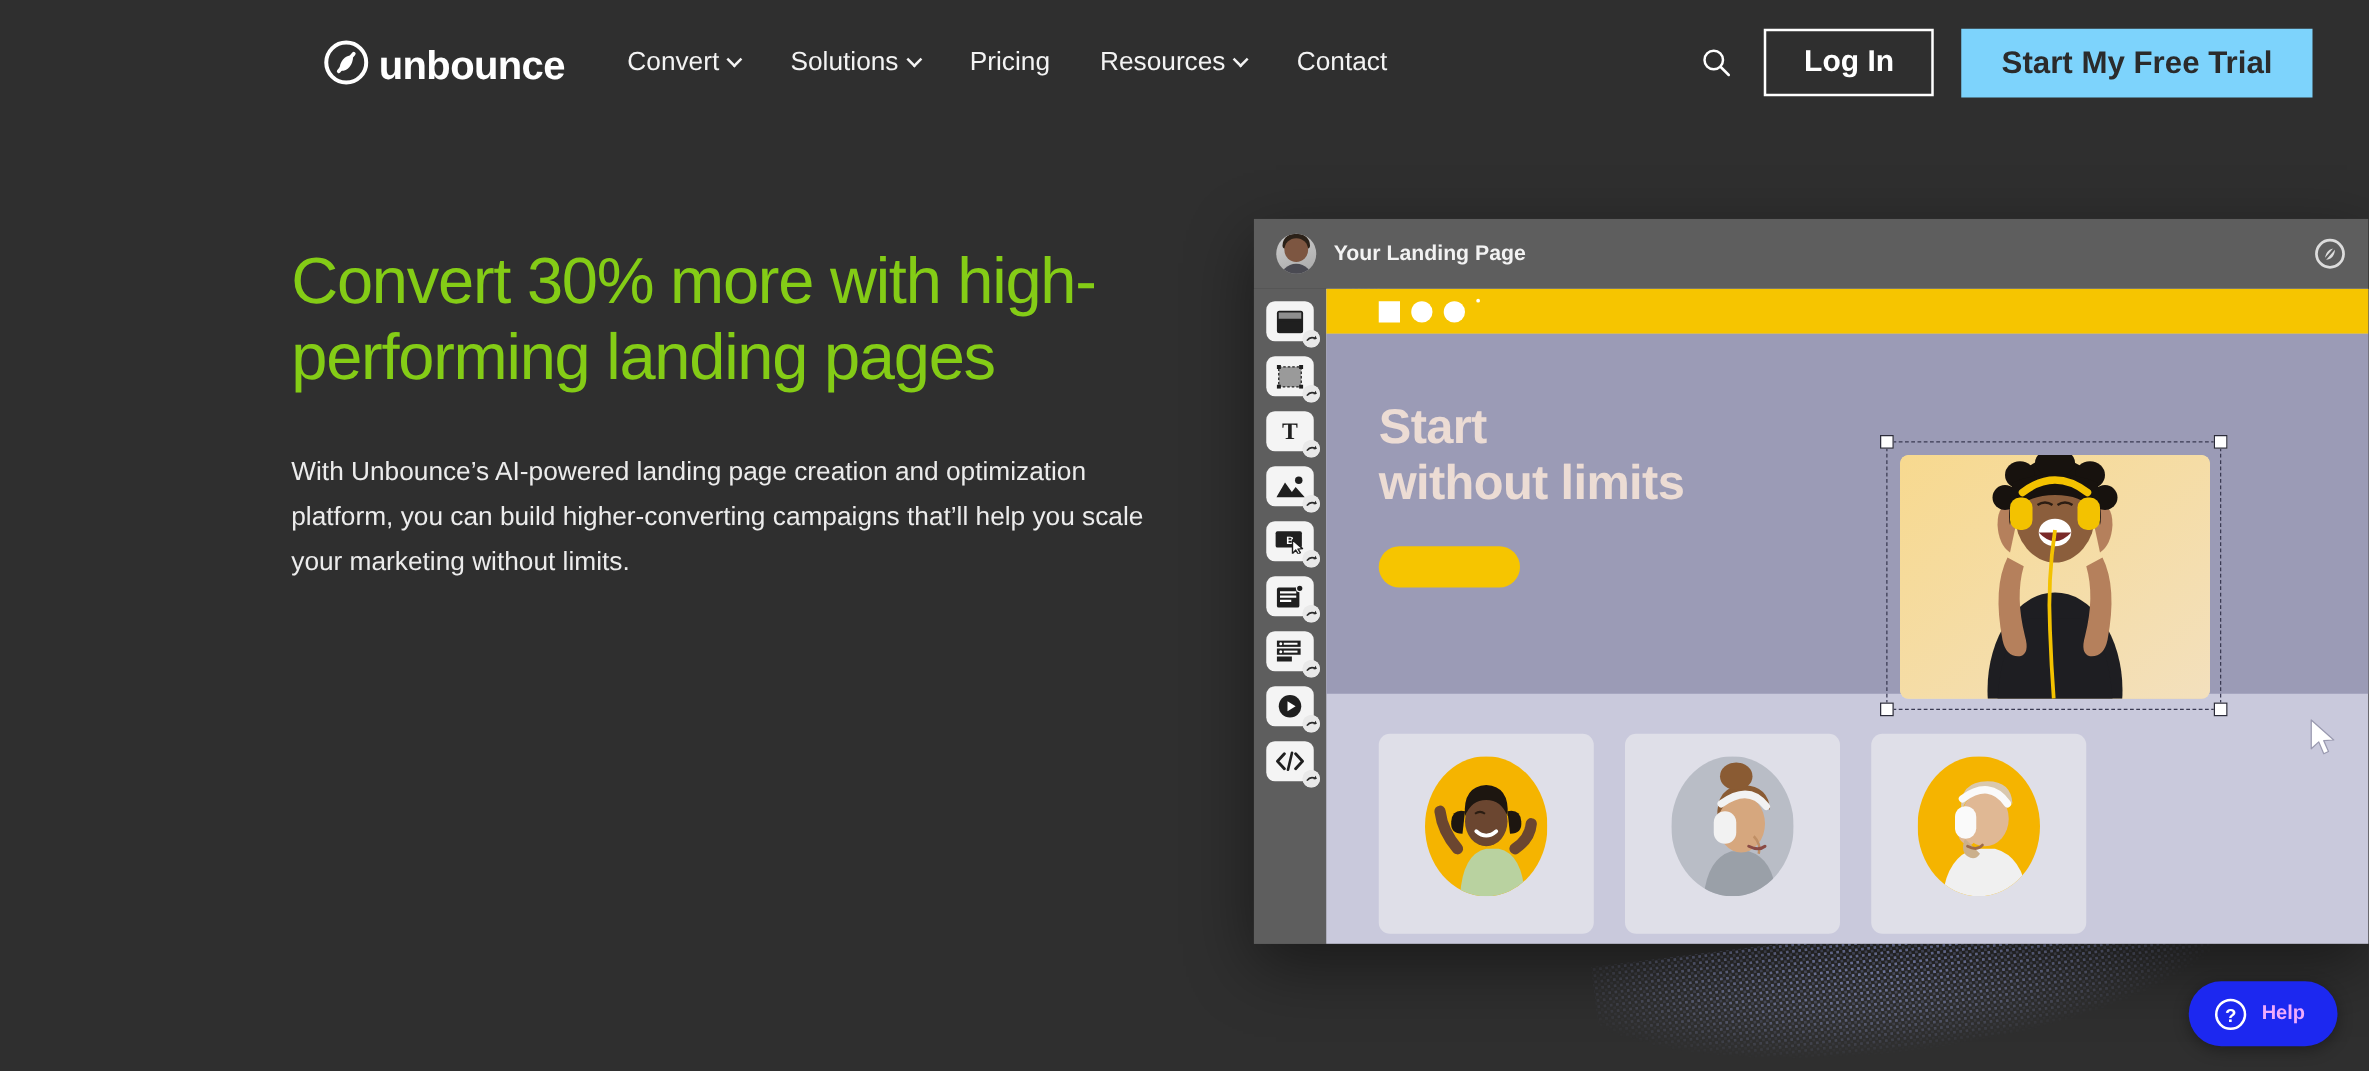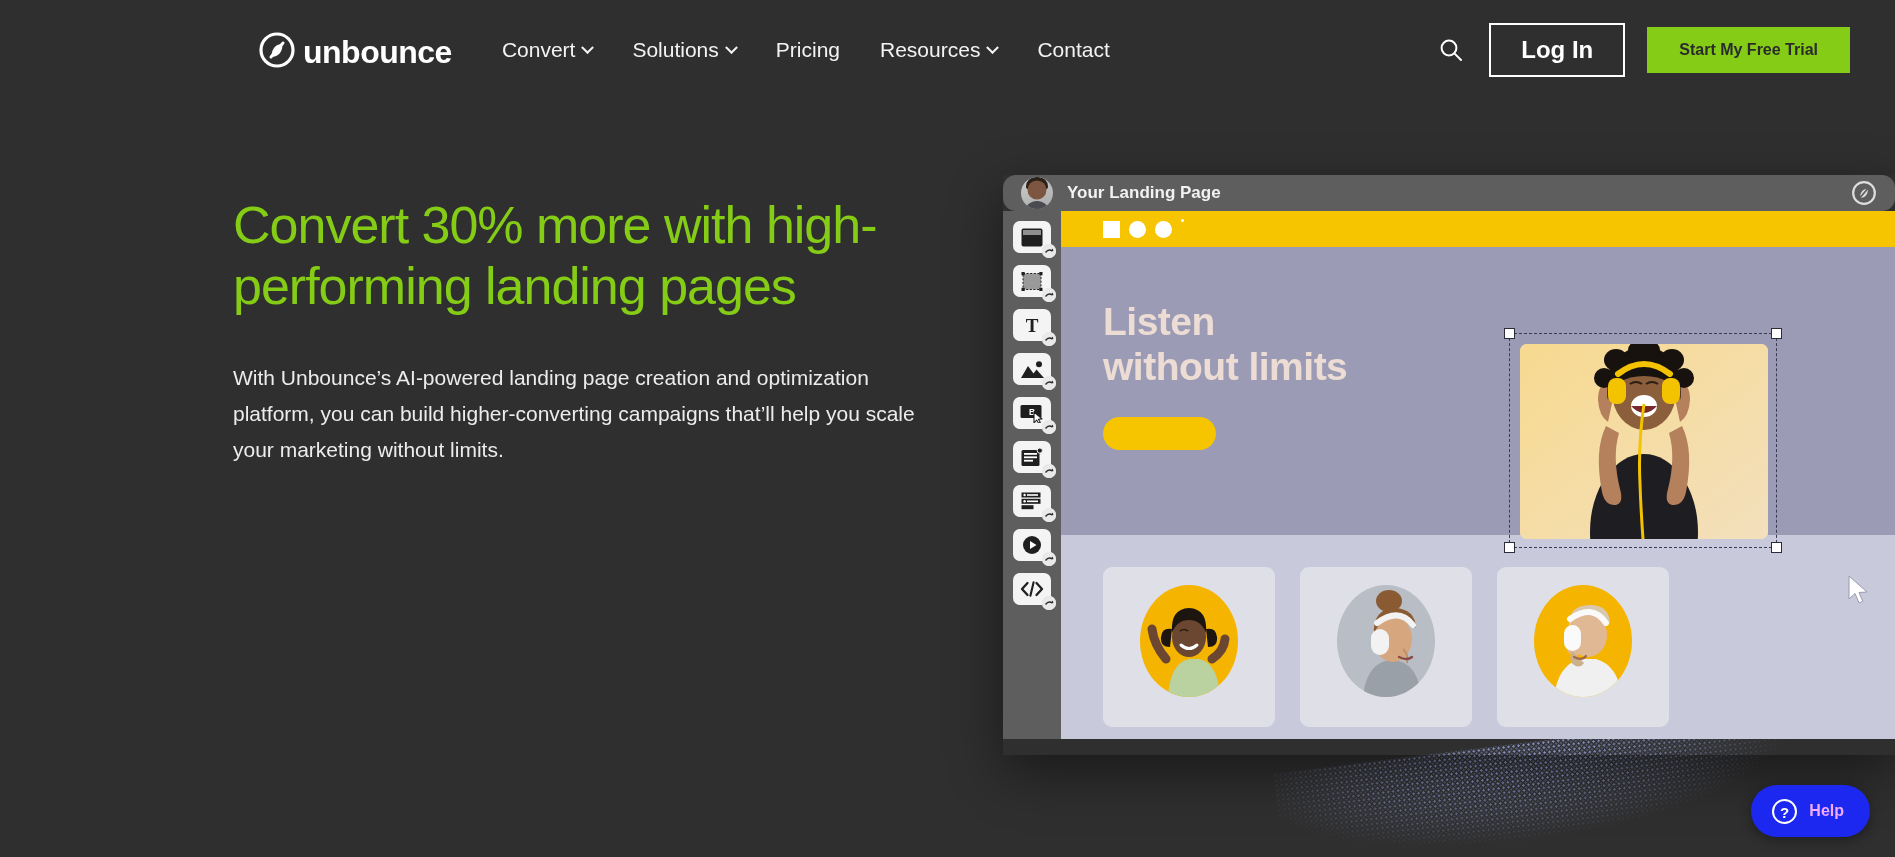--- a/index.html
+++ b/index.html
@@ -44,34 +44,34 @@
   .logo-word { color:#ffffff; font-size:32px; font-weight:700; letter-spacing:-0.5px; line-height:1; }
 
   .nav-links { display:flex; align-items:center; gap:40px; margin-left:50px; }
   .nav-link { color:#f3f3f3; font-size:21px; display:flex; align-items:center; gap:8px; cursor:pointer; white-space:nowrap; }
   .chev { display:inline-block; width:9px; height:9px; border-right:2px solid #f3f3f3; border-bottom:2px solid #f3f3f3; transform:rotate(45deg) translate(-2px,-2px); }
 
   .nav-right { margin-left:auto; margin-right:45px; display:flex; align-items:center; gap:22px; }
   .search-btn { width:32px; height:32px; display:flex; align-items:center; justify-content:center; cursor:pointer; }
   .btn-login { border:2px solid #ffffff; color:#ffffff; background:transparent; font-size:24px; font-weight:600;
                padding:13px 30px; cursor:pointer; font-family:inherit; line-height:1; }
-  .btn-trial { background:#84cc16; color:#2b2b2b; border:none; font-size:16px; font-weight:700;
+  .btn-trial { background:#7dd3fc; color:#2b2b2b; border:none; font-size:25px; font-weight:700;
                padding:15px 32px; cursor:pointer; font-family:inherit; line-height:1; }
 
   
   .hero { position:absolute; left:233px; top:195px; width:720px; z-index:10; }
   .hero h1 { color:#84cc16; font-size:52px; line-height:1.18; font-weight:400; letter-spacing:-1px; }
   .hero p { color:#ececec; font-size:21px; line-height:1.72; margin-top:42px; width:690px; }
   .btn-build { margin-top:52px; background:#ffffff; color:#2b2b2b; border:none; font-size:22px;
                font-weight:600; padding:26px 52px; cursor:pointer; font-family:inherit; line-height:1; }
 
   
   .app { position:absolute; left:1003px; top:175px; width:892px; height:580px; overflow:hidden;
          box-shadow:0 18px 50px rgba(0,0,0,.45); z-index:12; }
-  .app-top { height:36px; background:#5e5e5e; display:flex; align-items:center; padding:0 18px; position:relative;border-radius:13px; }
+  .app-top { height:56px; background:#5e5e5e; display:flex; align-items:center; padding:0 18px; position:relative; }
   .app-avatar { width:32px; height:32px; border-radius:50%; overflow:hidden; flex:none;
                 background:linear-gradient(160deg,#cfcfcf,#a8a8a8); position:relative; }
   .app-avatar .face { position:absolute; left:50%; top:42%; transform:translate(-50%,-50%);
                       width:19px; height:19px; border-radius:50%; background:#7d5641; }
   .app-avatar .hair { position:absolute; left:50%; top:20%; transform:translate(-50%,-50%);
                       width:22px; height:12px; border-radius:11px 11px 3px 3px; background:#2b2118; }
   .app-avatar .body { position:absolute; left:50%; bottom:-5px; transform:translateX(-50%);
                       width:26px; height:13px; border-radius:13px 13px 0 0; background:#4a4a52; }
   .app-title { color:#f2f2f2; font-size:17px; font-weight:600; margin-left:14px; }
   .app-logo-mark { position:absolute; right:18px; top:50%; transform:translateY(-50%); width:26px; height:26px; opacity:.92; }
@@ -319,21 +319,21 @@
       <div class="canvas">
 
         <div class="canvas-bar">
           <div class="cb-sq"></div>
           <div class="cb-ci"></div>
           <div class="cb-ci"></div>
           <div class="cb-dot"></div>
         </div>
 
         <div class="hero-sec">
-          <h2><span>Listen</span><br><span>without limits</span></h2>
+          <h2><span>Start</span><br><span>without limits</span></h2>
           <div class="pill-btn"></div>
 
           <div class="sel-box">
             <div class="hero-photo">
               <svg viewBox="0 0 248 195" width="248" height="195">
                 <defs>
                   <linearGradient id="bgY" x1="0" y1="0" x2="1" y2="1">
                     <stop offset="0" stop-color="#f7d98f"></stop>
                       <stop offset="1" stop-color="#f3e0bd"></stop>
                   </linearGradient>

